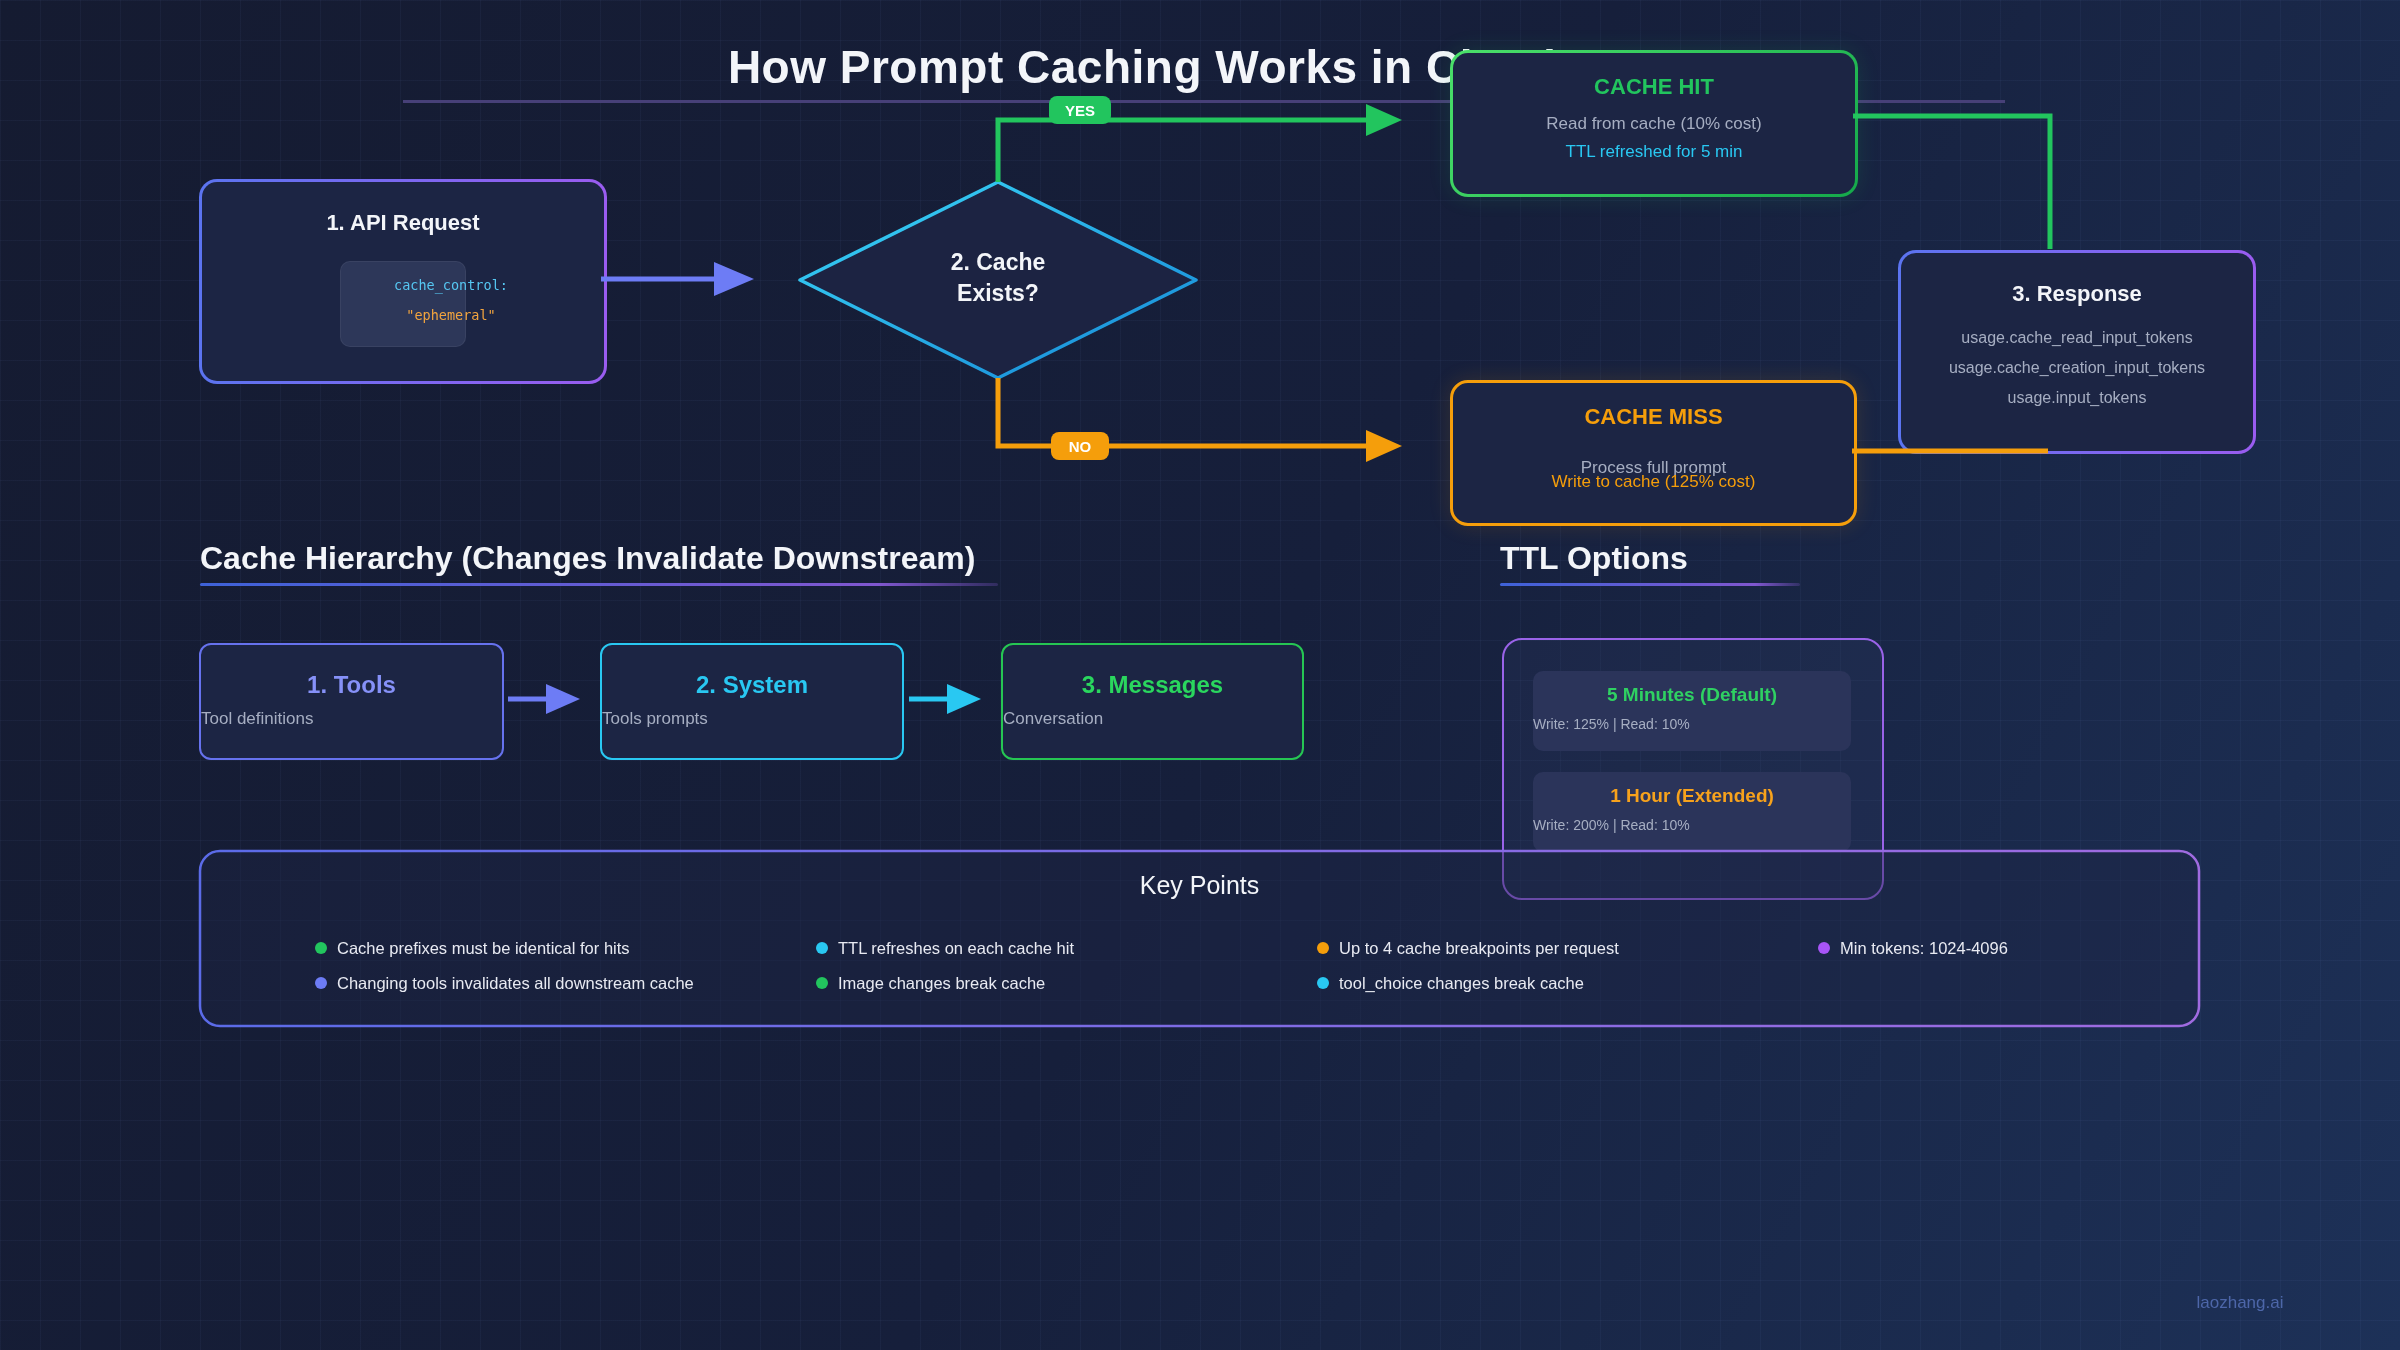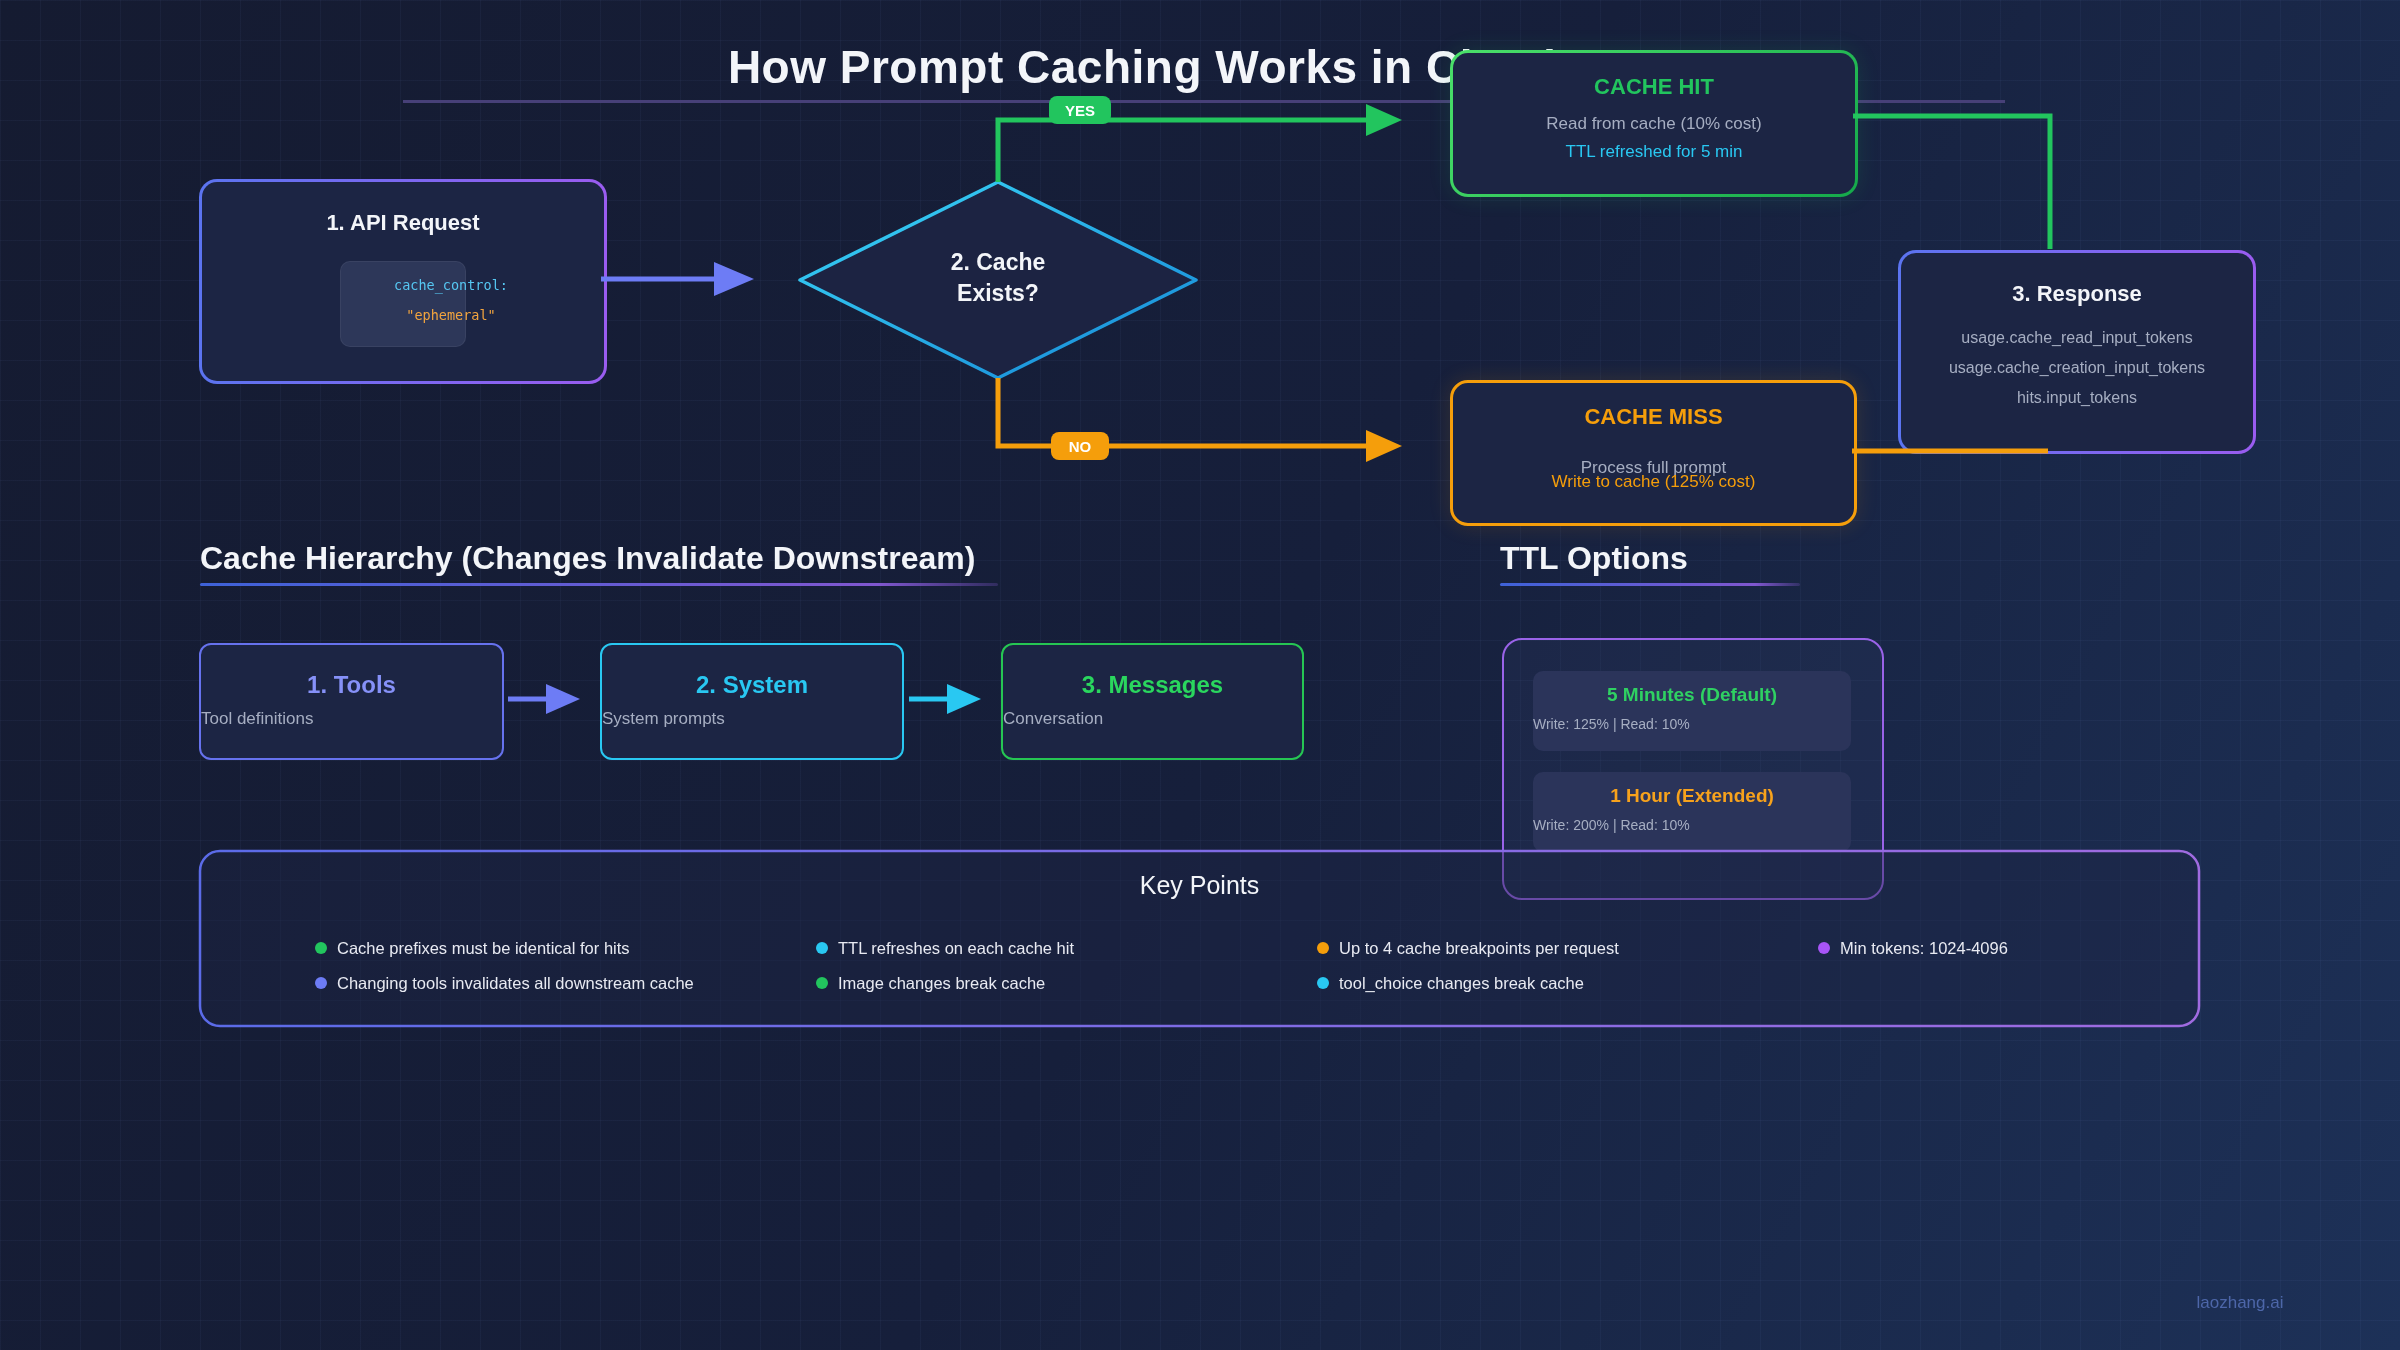--- a/index.html
+++ b/index.html
@@ -138,33 +138,33 @@
   <div id="cache-miss-box" class="abs node">
     <div class="node-title" style="top: 21px; color: rgb(245, 158, 11);">CACHE MISS</div>
     <div class="node-line" style="top:75px">Process full prompt</div>
     <div class="node-line" style="top: 89px; color: rgb(245, 158, 11);">Write to cache (125% cost)</div>
   </div>
 
   <div id="response-box" class="abs node gradient-border">
     <div class="node-title" style="top:28px">3. Response</div>
     <div class="node-line" style="top:76px;font-size:16px">usage.cache_read_input_tokens</div>
     <div class="node-line" style="top:106px;font-size:16px">usage.cache_creation_input_tokens</div>
-    <div class="node-line" style="top:136px;font-size:16px">hits.input_tokens</div>
+    <div class="node-line" style="top:136px;font-size:16px">usage.input_tokens</div>
   </div>
 
   <div class="abs section-heading" style="left:200px;top:540px">Cache Hierarchy (Changes Invalidate Downstream)</div>
   <div class="abs heading-underline" style="left:200px;top:583px;width:798px"></div>
 
   <div id="tools-box" class="abs h-box">
     <div class="h-title" style="color: rgb(134, 145, 248);">1. Tools</div>
     <div class="h-sub">Tool definitions</div>
   </div>
   <div id="system-box" class="abs h-box">
     <div class="h-title" style="color: rgb(41, 200, 242);">2. System</div>
-    <div class="h-sub">System prompts</div>
+    <div class="h-sub">Tools prompts</div>
   </div>
   <div id="messages-box" class="abs h-box">
     <div class="h-title" style="color: rgb(42, 214, 94);">3. Messages</div>
     <div class="h-sub">Conversation</div>
   </div>
 
   <div class="abs section-heading" style="left:1500px;top:540px">TTL Options</div>
   <div class="abs heading-underline" style="left:1500px;top:583px;width:300px"></div>
 
   <div id="ttl-panel" class="abs">

